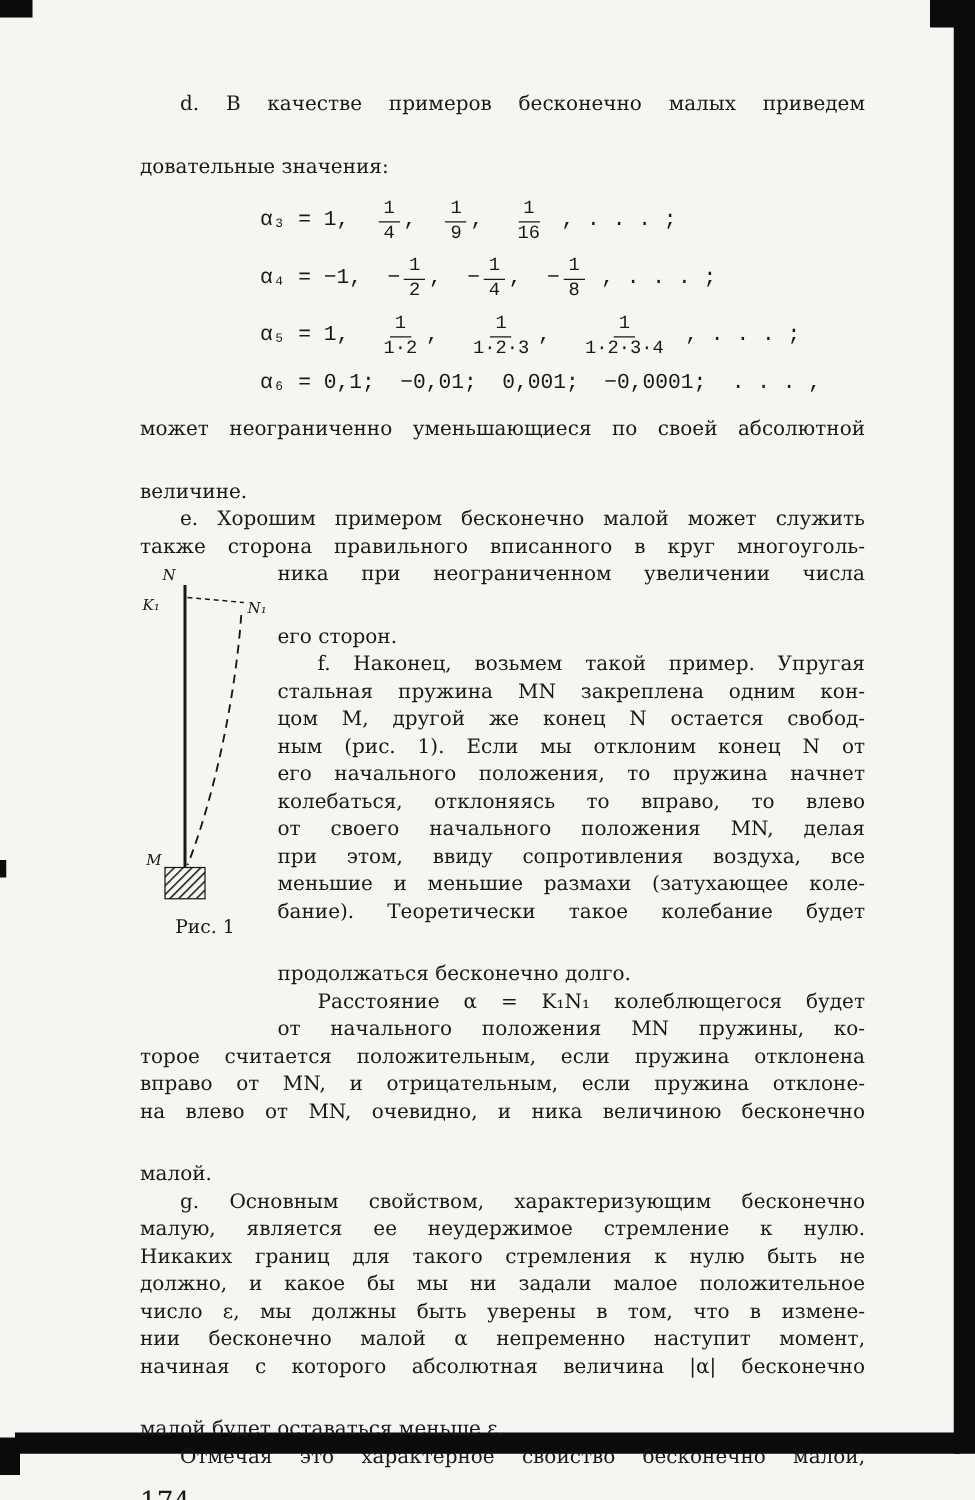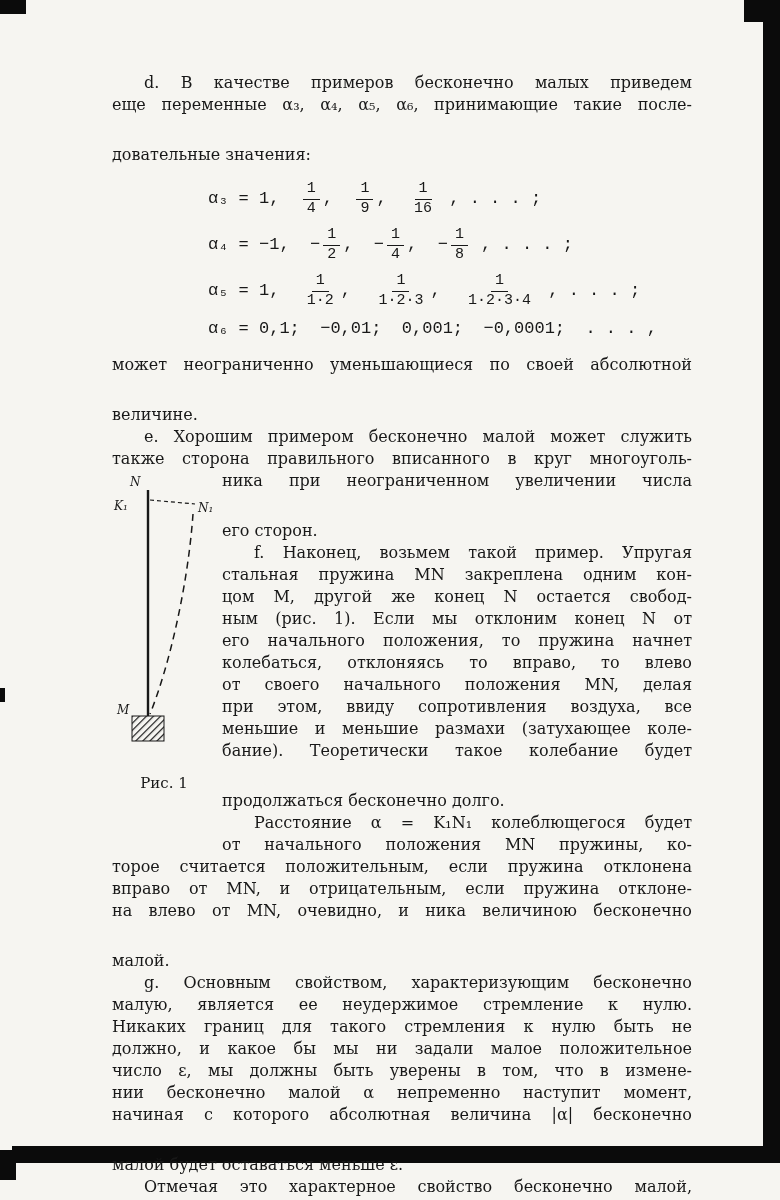--- a/index.html
+++ b/index.html
@@ -46,40 +46,39 @@
   .frac .num { border-bottom: 1.3px solid #181818; padding: 0 4px; }
   .frac .den { padding: 0 4px; white-space: pre; }
 
   
   .wrapped { position: relative; margin-left: 110px; }
   .fig {
     position: absolute; left: -110px; top: 4px; width: 104px;
     margin: 0; text-align: center;
   }
   .fig svg { display: block; }
-  .fig figcaption { font-size: 15px; margin-top: 24px; text-align: center; }
+  .fig figcaption { font-size: 15px; margin-top: 4px; text-align: center; }
   .flabel { font-style: italic; font-size: 12px; font-family: "DejaVu Serif", serif; fill: #181818; }
 
   .pagenum { margin-top: 14px; font-size: 21px; text-align: left; }
 </style>
 </head>
 <body>
 
 <div class="artifact a-tl"></div>
 <div class="artifact a-tr"></div>
 <div class="artifact a-right"></div>
 <div class="artifact a-bottom"></div>
 <div class="artifact a-bl"></div>
 <div class="artifact a-lm"></div>
 
 <div class="content">
 
   <div class="para">
       <div class="jl ind">d. В качестве примеров бесконечно малых приведем</div>
-      <div class="jl">еще переменные α₃, α₄, α₅, α₆, принимающие такие после-</div>
       <div class="ll">довательные значения:</div>
     </div>
 
   <div class="formulas">
     <div class="frow">
         <span class="ftext">α₃ = 1,  </span>
         <span class="frac">
           <span class="num">1</span>
           <span class="den">4</span>
         </span>

